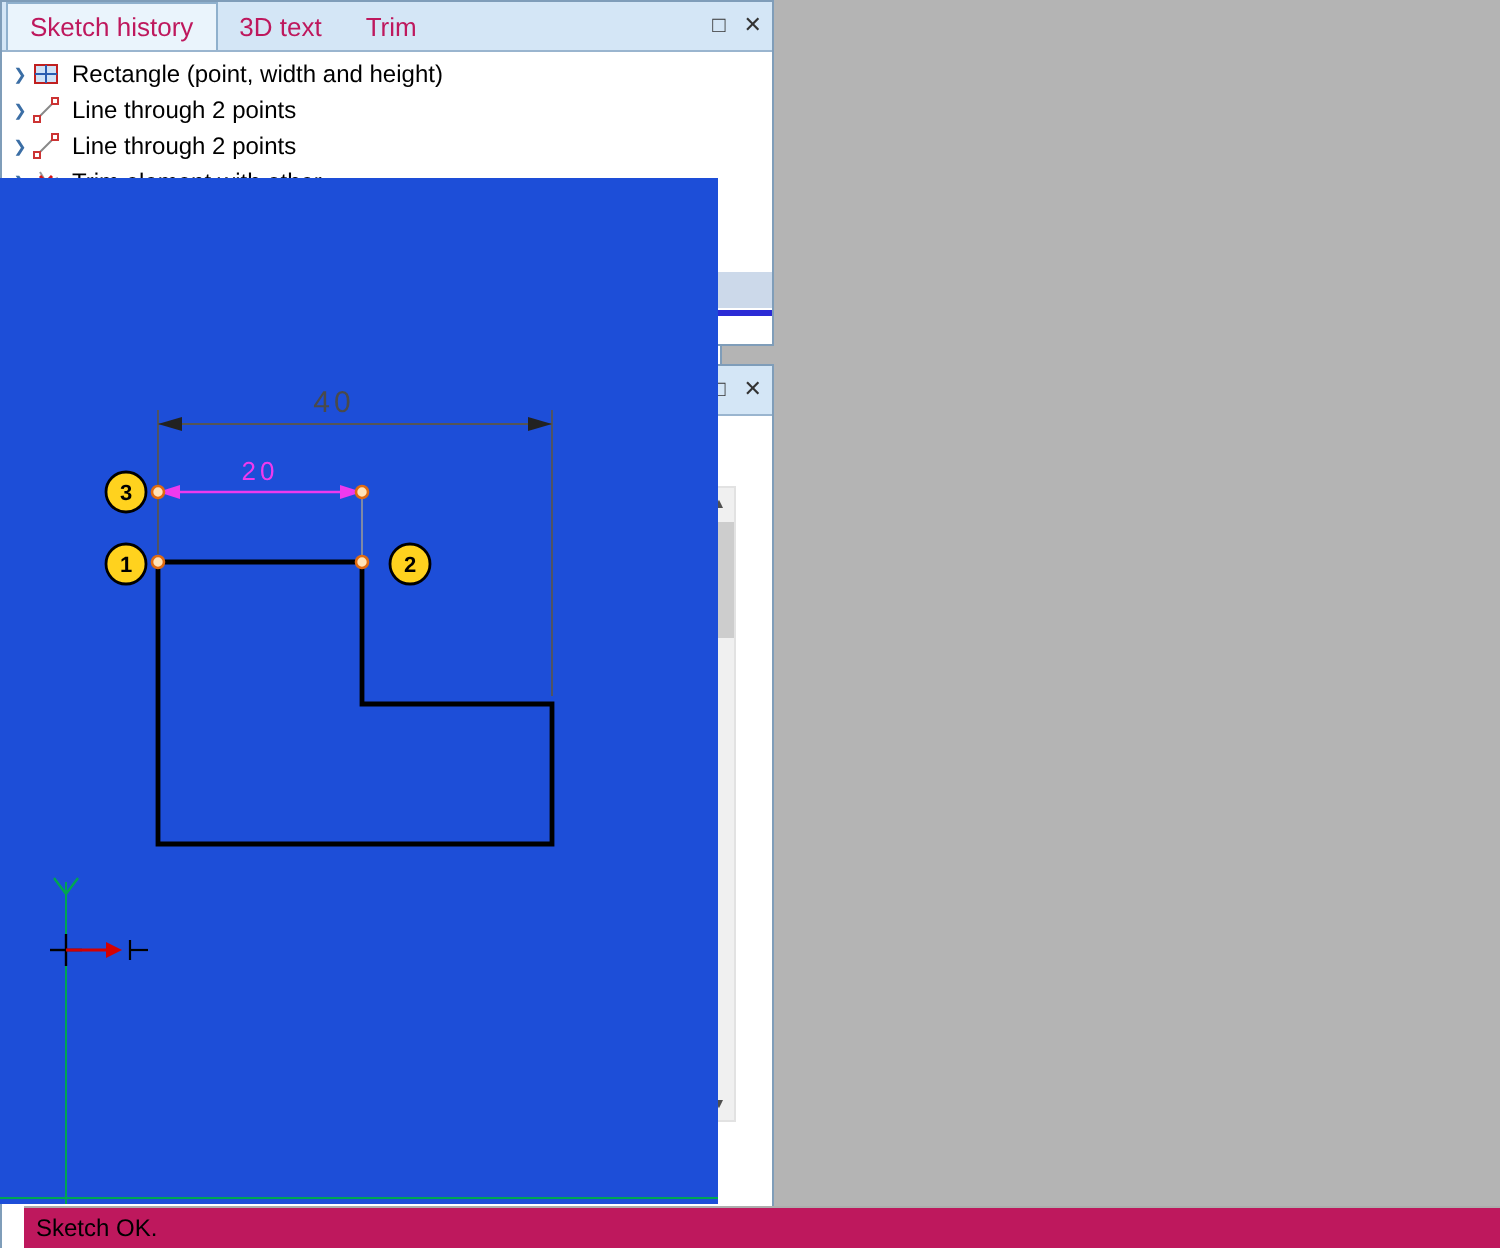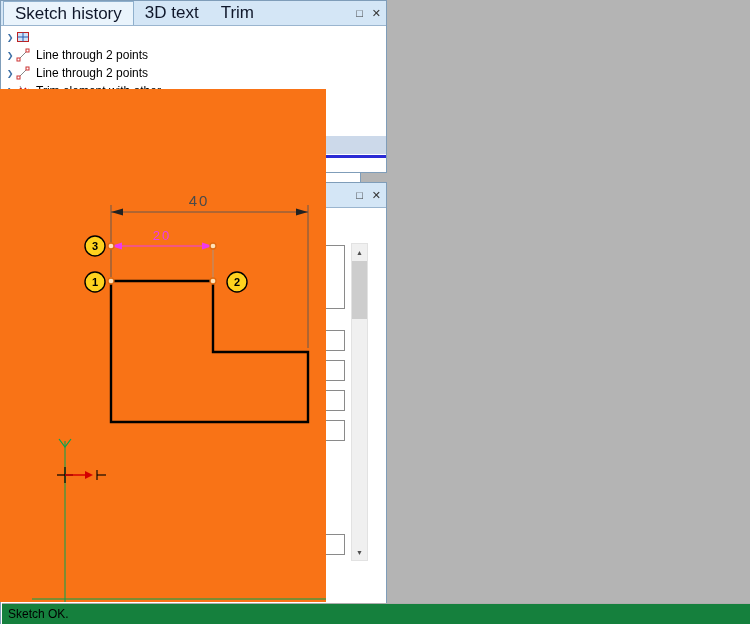--- a/index.html
+++ b/index.html
@@ -8,21 +8,21 @@
     position:relative; overflow:hidden;
     background:#b4b4b4;
     font-family:"Liberation Sans", sans-serif;
     font-size:12px; color:#000;
   }
   .panel { position:absolute; background:#fff; border:1px solid #7f9db9; }
   .titlebar {
     height:25px; background:#d4e6f6; border-bottom:1px solid #9ab5cf;
     display:flex; align-items:stretch; position:relative;
   }
-  .ttab { display:flex; align-items:center; padding:0 11px; font-size:17px; color:#0f172a; }
+  .ttab { display:flex; align-items:center; padding:0 11px; font-size:13px; color:#be185d; }
   .ttab.active { background:#eaf4fc; border:1px solid #8fb0cd; border-bottom:none; margin-left:2px; }
   .winbtns { position:absolute; right:5px; top:0; height:100%; display:flex; align-items:center; gap:9px; }
   .winbtn { font-size:11px; color:#333; cursor:default; line-height:1; }
 
   
   #history { left:0; top:0; width:387px; height:173px; }
   .treebody { padding-top:2px; background:#fff; }
   .trow { height:18px; display:flex; align-items:center; padding-left:3px; }
   .trow.sel { background:#ccd9ea; }
   .exp { width:12px; color:#3b6ea5; font-size:8px; text-align:center; }
@@ -75,23 +75,23 @@
   #tb2 { height:32px; border-bottom:1px solid #dedede; }
   .tbtn { display:flex; align-items:center; height:26px; padding:0 2px; }
   .drop { font-size:7px; color:#555; margin-left:2px; }
   .vsep { width:1px; height:20px; background:#c9c9c9; margin:0 6px; flex:0 0 1px; }
   .hlbox { border:2px solid #e8112d; display:flex; align-items:center; padding:0 2px; margin-left:12px; }
   .hatchR { width:18px; height:18px; border:1px solid #8a4444;
     background:repeating-linear-gradient(135deg, #f6eaea 0 3px, #b03030 3px 4px); }
   .hatchK { width:18px; height:18px; border:1px solid #555;
     background:repeating-linear-gradient(45deg, #efefef 0 3px, #333 3px 4px); }
   .glyph { font-size:14px; color:#222; }
-  #canvas { position:absolute; left:0; top:89px; width:326px; height:513px; background:#f97316; overflow:hidden;padding-left:32px; }
+  #canvas { position:absolute; left:0; top:89px; width:359px; height:513px; background:#1d4ed8; overflow:hidden; }
   #status {
-    position:absolute; left:2px; right:0; bottom:0; height:21px; background:#15803d;
+    position:absolute; left:12px; right:0; bottom:0; height:21px; background:#be185d;
     border-top:1px solid #adadad; display:flex; align-items:center; padding-left:6px;
   }
 </style>
 </head>
 <body>
 
 <div id="history" class="panel">
   <div class="titlebar">
     <div class="ttab active">Sketch history</div>
     <div class="ttab">3D text</div>
@@ -105,20 +105,21 @@
 
     <div class="trow">
       <span class="exp">❯</span>
       <span class="ticon">
         <svg width="14" height="14">
             <rect x="1.5" y="2.5" width="11" height="9" fill="#cfe2f7" stroke="#c02020"></rect>
             <line x1="1.5" y1="7" x2="12.5" y2="7" stroke="#2a5db0"></line>
             <line x1="7" y1="2.5" x2="7" y2="11.5" stroke="#2a5db0"></line>
           </svg>
       </span>
+      <span class="tlabel">Rectangle (point, width and height)</span>
     </div>
 
     <div class="trow">
       <span class="exp">❯</span>
       <span class="ticon">
         <svg width="14" height="14">
             <line x1="3" y1="11" x2="11" y2="3" stroke="#888"></line>
             <rect x="1" y="10" width="3" height="3" fill="#fff" stroke="#c33"></rect>
             <rect x="10" y="1" width="3" height="3" fill="#fff" stroke="#c33"></rect>
           </svg>

